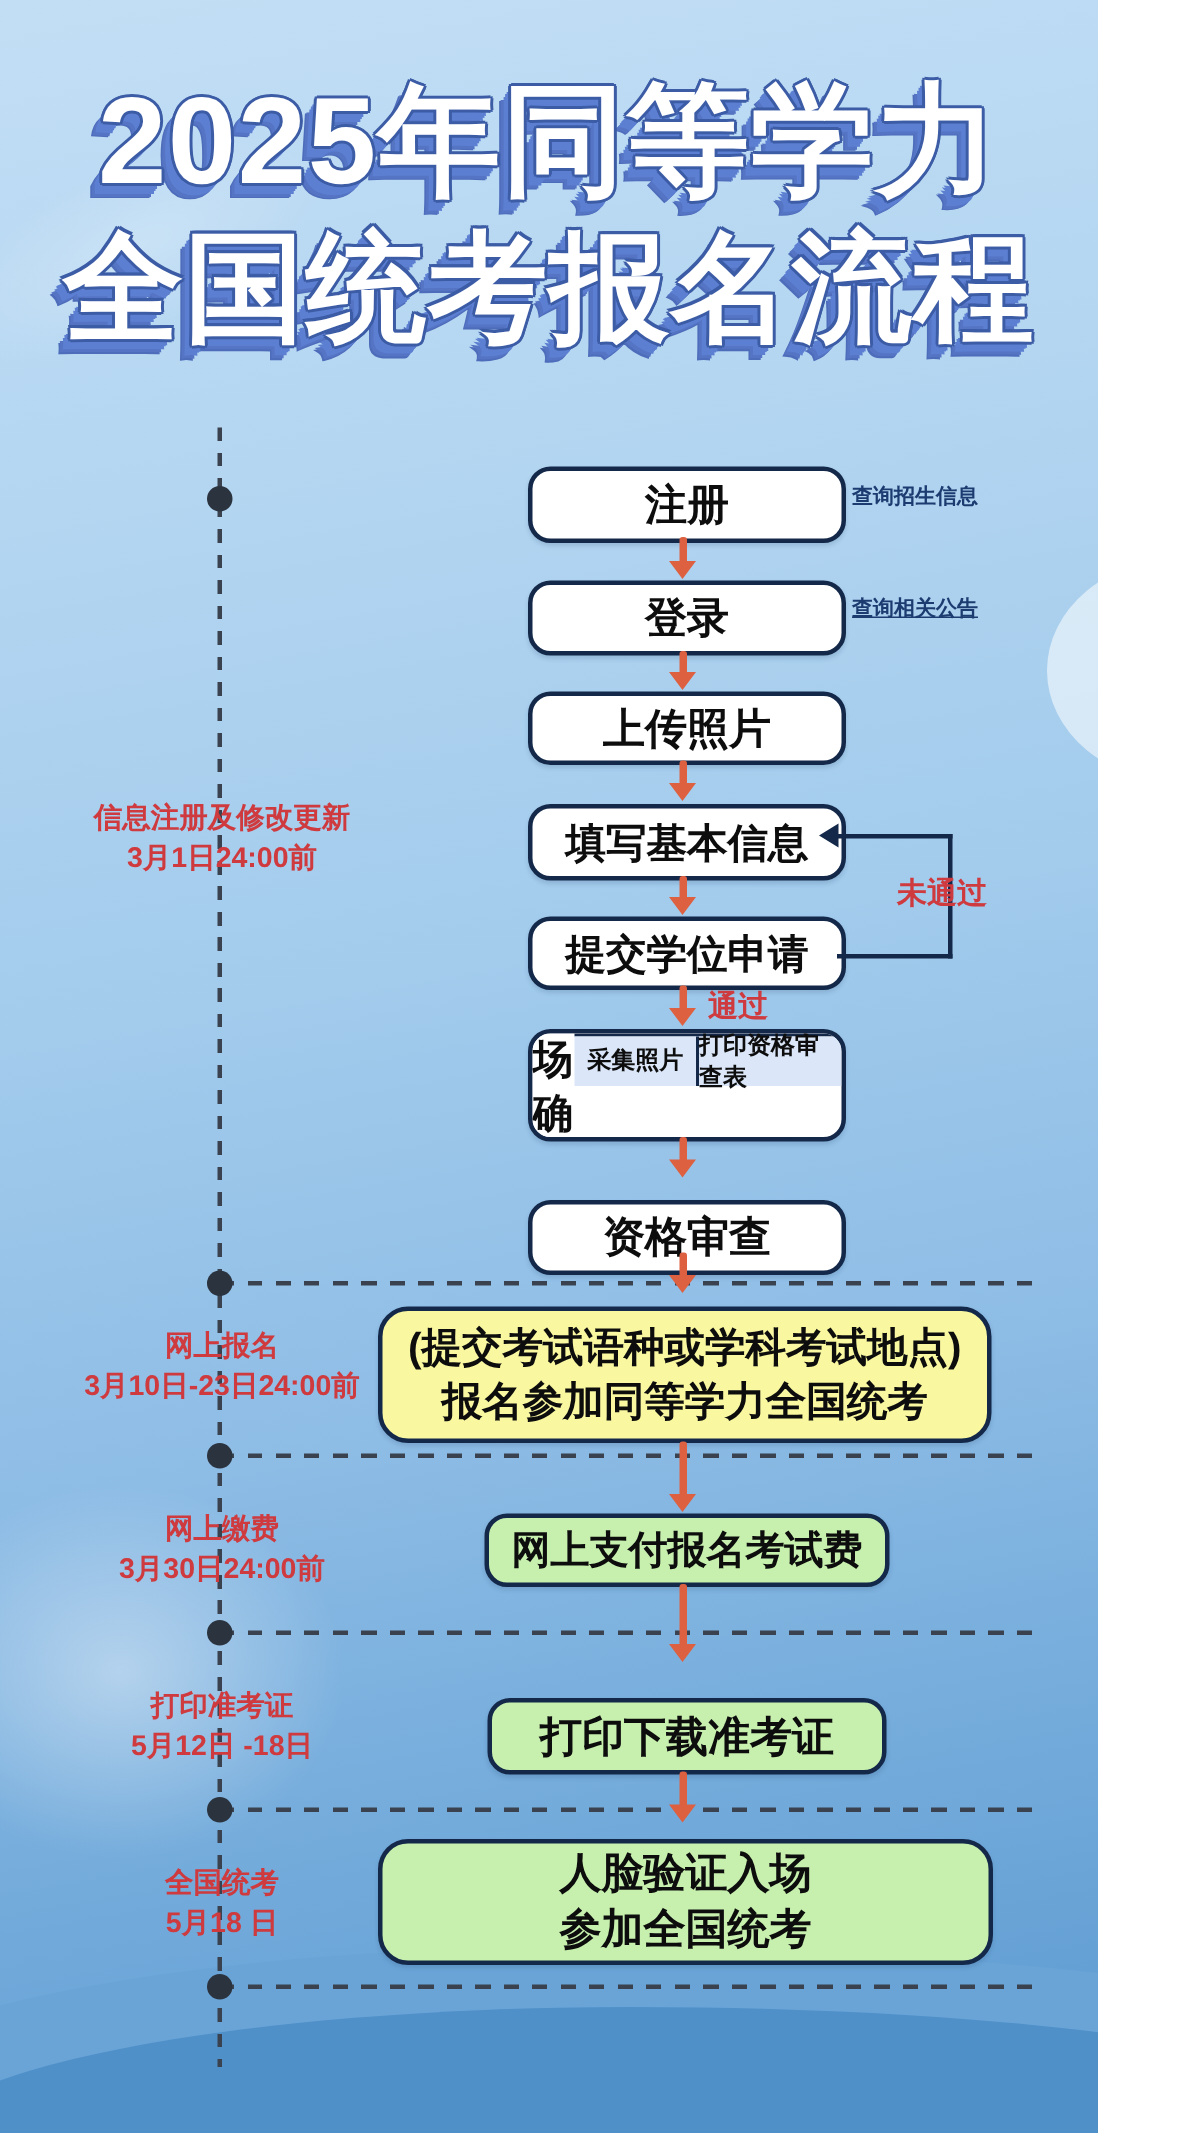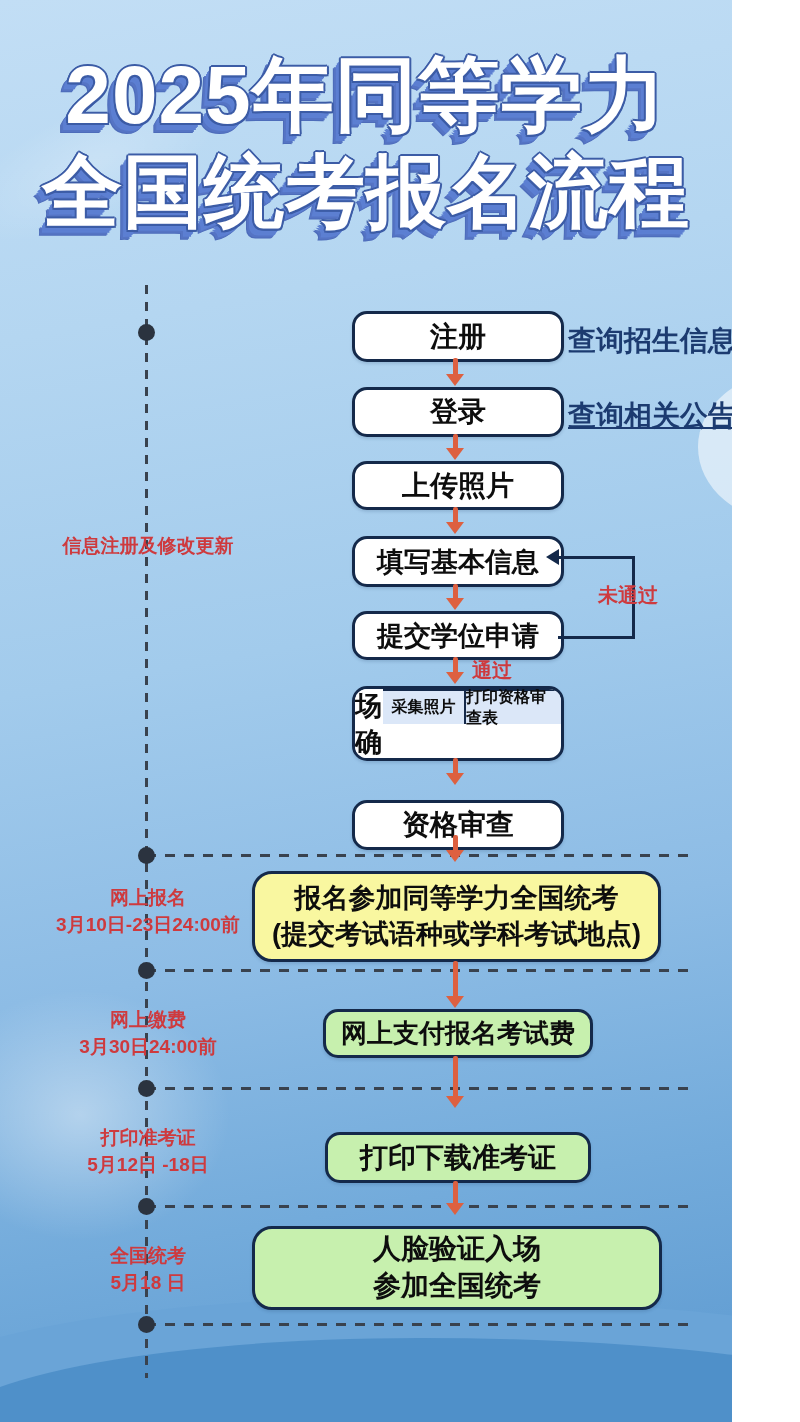--- a/index.html
+++ b/index.html
@@ -34,21 +34,21 @@
     position:absolute;left:18px;width:260px;text-align:center;
     color:#ce3a3e;font-weight:bold;font-size:19px;line-height:27px;
   }
   .box{
     position:absolute;background:#ffffff;border:3px solid #14294a;border-radius:15px;
     display:flex;align-items:center;justify-content:center;
     font-weight:bold;color:#0d0d0d;font-size:28px;
     box-shadow:0 2px 3px rgba(40,70,110,0.18);
   }
   .note{
-    position:absolute;color:#1c3b70;font-weight:bold;font-size:28px;white-space:nowrap;
+    position:absolute;color:#1c3b70;font-weight:bold;font-size:14px;white-space:nowrap;
   }
   .arrow{position:absolute;width:18px;}
   .arrow .stem{position:absolute;left:6.5px;top:0;bottom:8px;width:5px;background:#dd6040;border-radius:2px;}
   .arrow .head{position:absolute;left:0;bottom:0;width:0;height:0;
     border-left:9px solid transparent;border-right:9px solid transparent;border-top:12px solid #dd6040;}
   .loop{
     position:absolute;left:558px;top:556px;width:74px;height:77px;
     border:3.5px solid #14294a;border-left:none;
   }
   .loop-head{
@@ -90,20 +90,21 @@
   <div class="hline" style="top:1323px;"></div>
   <div class="dot" style="top:324px;"></div>
   <div class="dot" style="top:847px;"></div>
   <div class="dot" style="top:962px;"></div>
   <div class="dot" style="top:1080px;"></div>
   <div class="dot" style="top:1198px;"></div>
   <div class="dot" style="top:1316px;"></div>
 
   <div class="tlabel" style="top:532px;">
     <div>信息注册及修改更新</div>
+    <div>3月1日24:00前</div>
   </div>
   <div class="tlabel" style="top:884px;">
     <div>网上报名</div>
     <div>3月10日-23日24:00前</div>
   </div>
   <div class="tlabel" style="top:1006px;">
     <div>网上缴费</div>
     <div>3月30日24:00前</div>
   </div>
   <div class="tlabel" style="top:1124px;">
@@ -164,22 +165,22 @@
       <div class="head"></div>
   </div>
 
   <div class="box" style="left:352px;top:788px;width:206px;height:44px;margin-top:12px;">资格审查</div>
   <div class="arrow" style="left:446px;top:835px;height:27px;">
     <div class="stem"></div>
       <div class="head"></div>
   </div>
 
   <div class="box big-box yellow" style="left:252px;top:871px;width:403px;height:85px;">
+    <div>(提交考试语种或学科考试地点)</div>
     <div>报名参加同等学力全国统考</div>
-    <div>(提交考试语种或学科考试地点)</div>
   </div>
   <div class="arrow" style="left:446px;top:961px;height:47px;">
     <div class="stem"></div>
       <div class="head"></div>
   </div>
 
   <div class="box green" style="left:323px;top:1009px;width:264px;height:43px;font-size:26px;">网上支付报名考试费</div>
   <div class="arrow" style="left:446px;top:1056px;height:52px;">
     <div class="stem"></div>
       <div class="head"></div>

